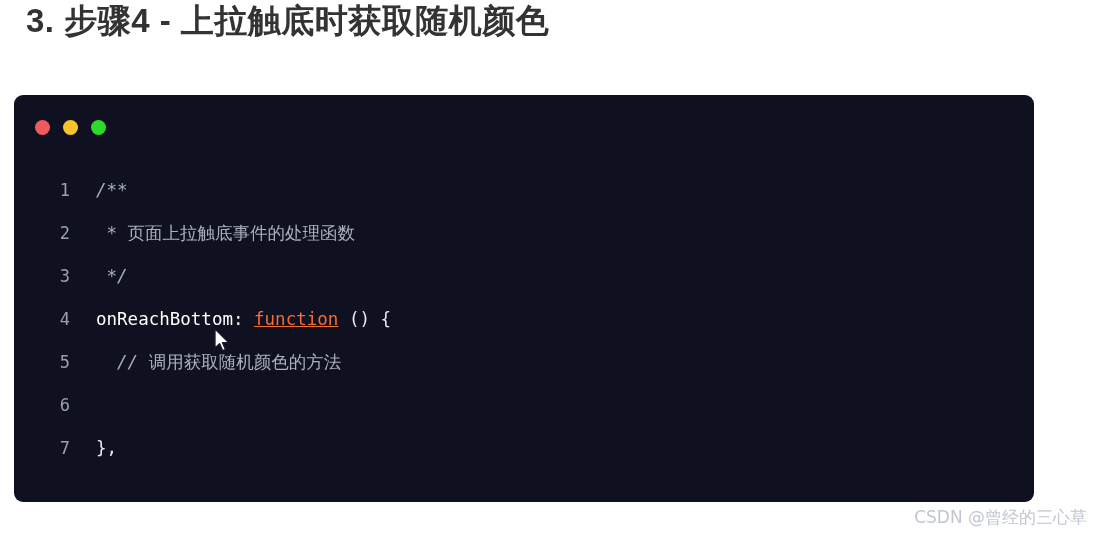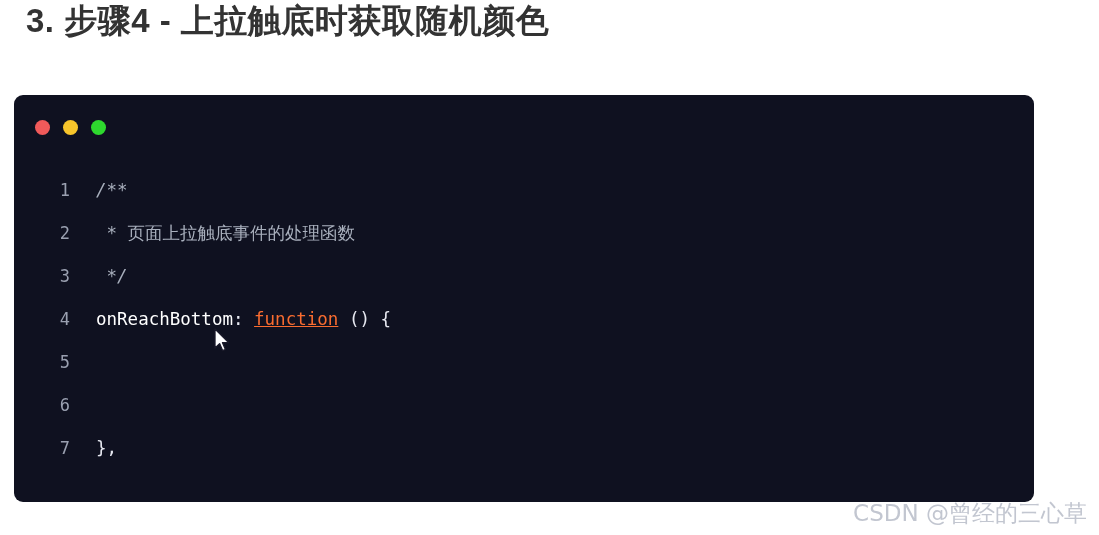--- a/index.html
+++ b/index.html
@@ -108,21 +108,21 @@
     width: 17px;
     height: 25px;
     pointer-events: none;
   }
 
   
   #watermark {
     position: absolute;
     right: 12px;
     bottom: 6px;
-    font-size: 23px;
+    font-size: 17px;
     color: #c2c6d0;
     font-family: "DejaVu Sans", "Liberation Sans", sans-serif;
     white-space: nowrap;
   }
 </style>
 </head>
 <body>
 
 <div id="page-title" style="color: rgb(51, 51, 51);">3. 步骤4 - 上拉触底时获取随机颜色</div>
 
@@ -146,20 +146,21 @@
       <div class="code-line">
         <span class="ln" style="color: rgb(154, 160, 176);">3</span>
         <span class="lcontent"><span class="tok-comment"> */</span></span>
       </div>
       <div class="code-line">
         <span class="ln" style="color: rgb(154, 160, 176);">4</span>
         <span class="lcontent"><span class="tok-prop">onReachBottom</span><span class="tok-punct">: </span><span class="tok-kw">function</span><span class="tok-punct"> () {</span></span>
       </div>
       <div class="code-line">
         <span class="ln" style="color: rgb(154, 160, 176);">5</span>
+        <span class="lcontent"><span class="tok-comment">  // </span><span class="tok-comment-cn">调用获取随机颜色的方法</span></span>
       </div>
       <div class="code-line">
         <span class="ln" style="color: rgb(154, 160, 176);">6</span>
       </div>
       <div class="code-line">
         <span class="ln" style="color: rgb(154, 160, 176);">7</span>
         <span class="lcontent"><span class="tok-punct">},</span></span>
       </div>
     </div>
 

